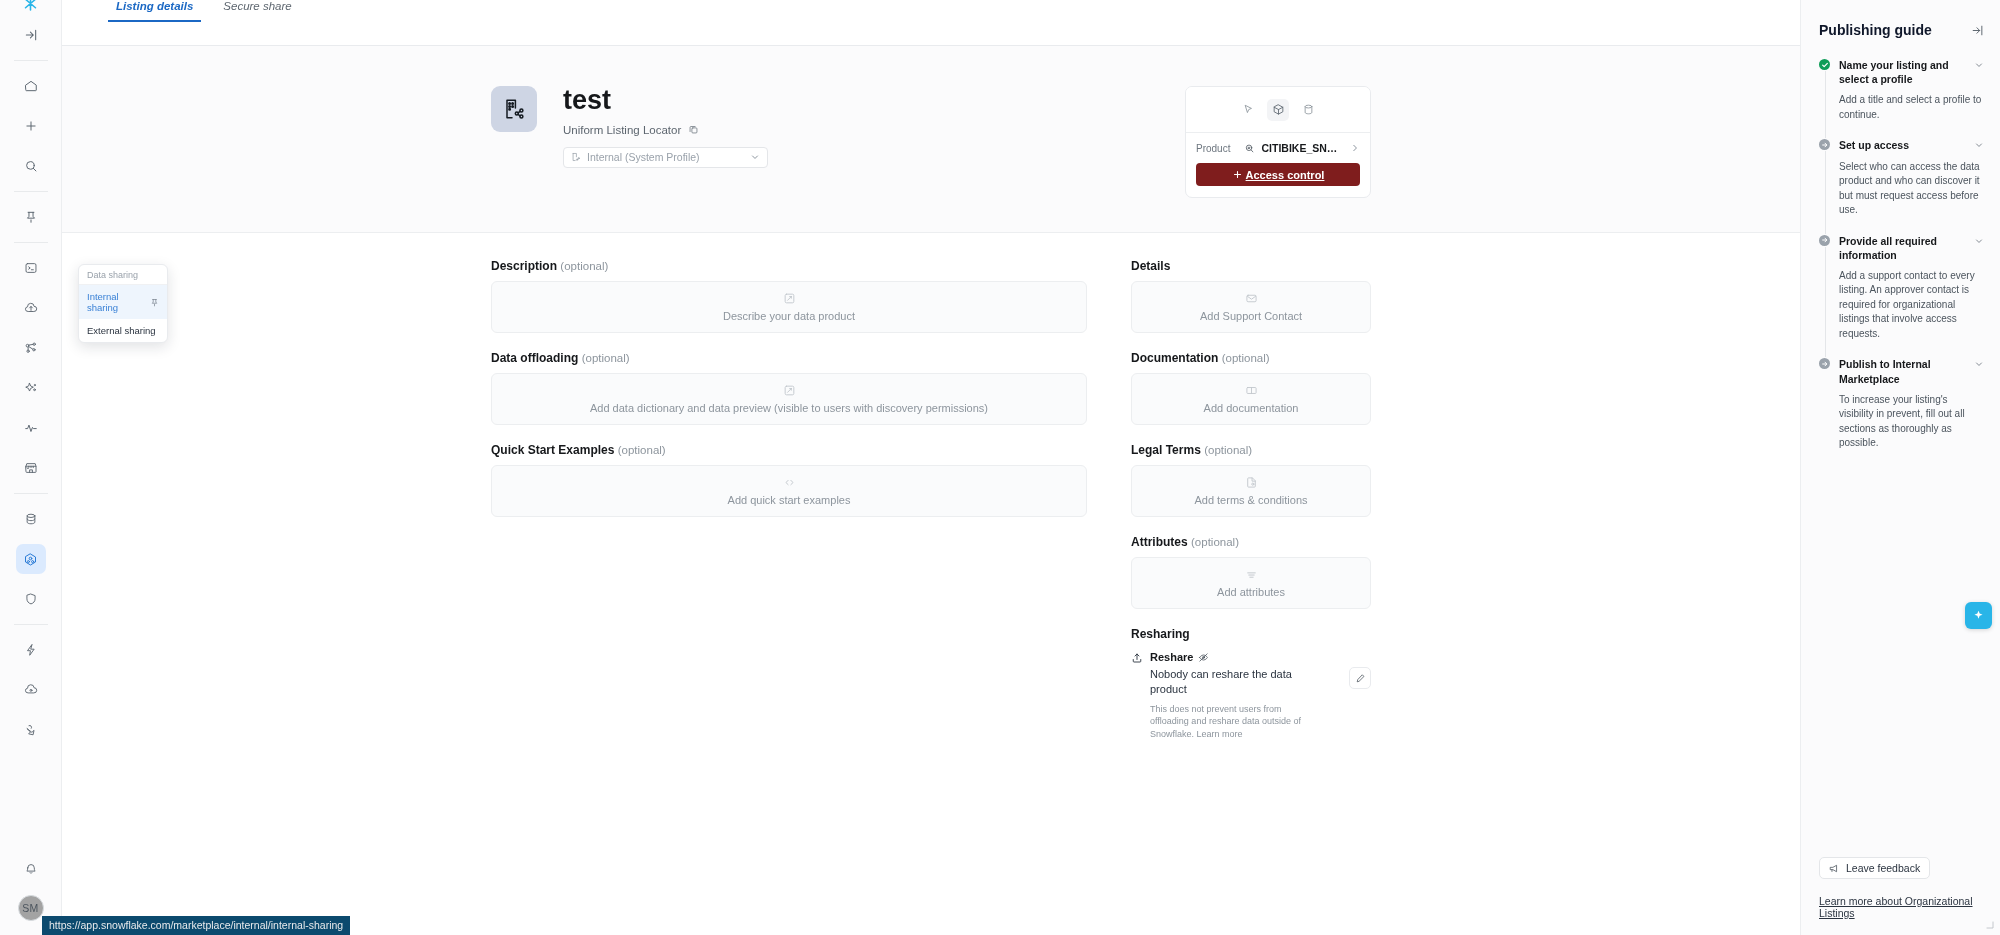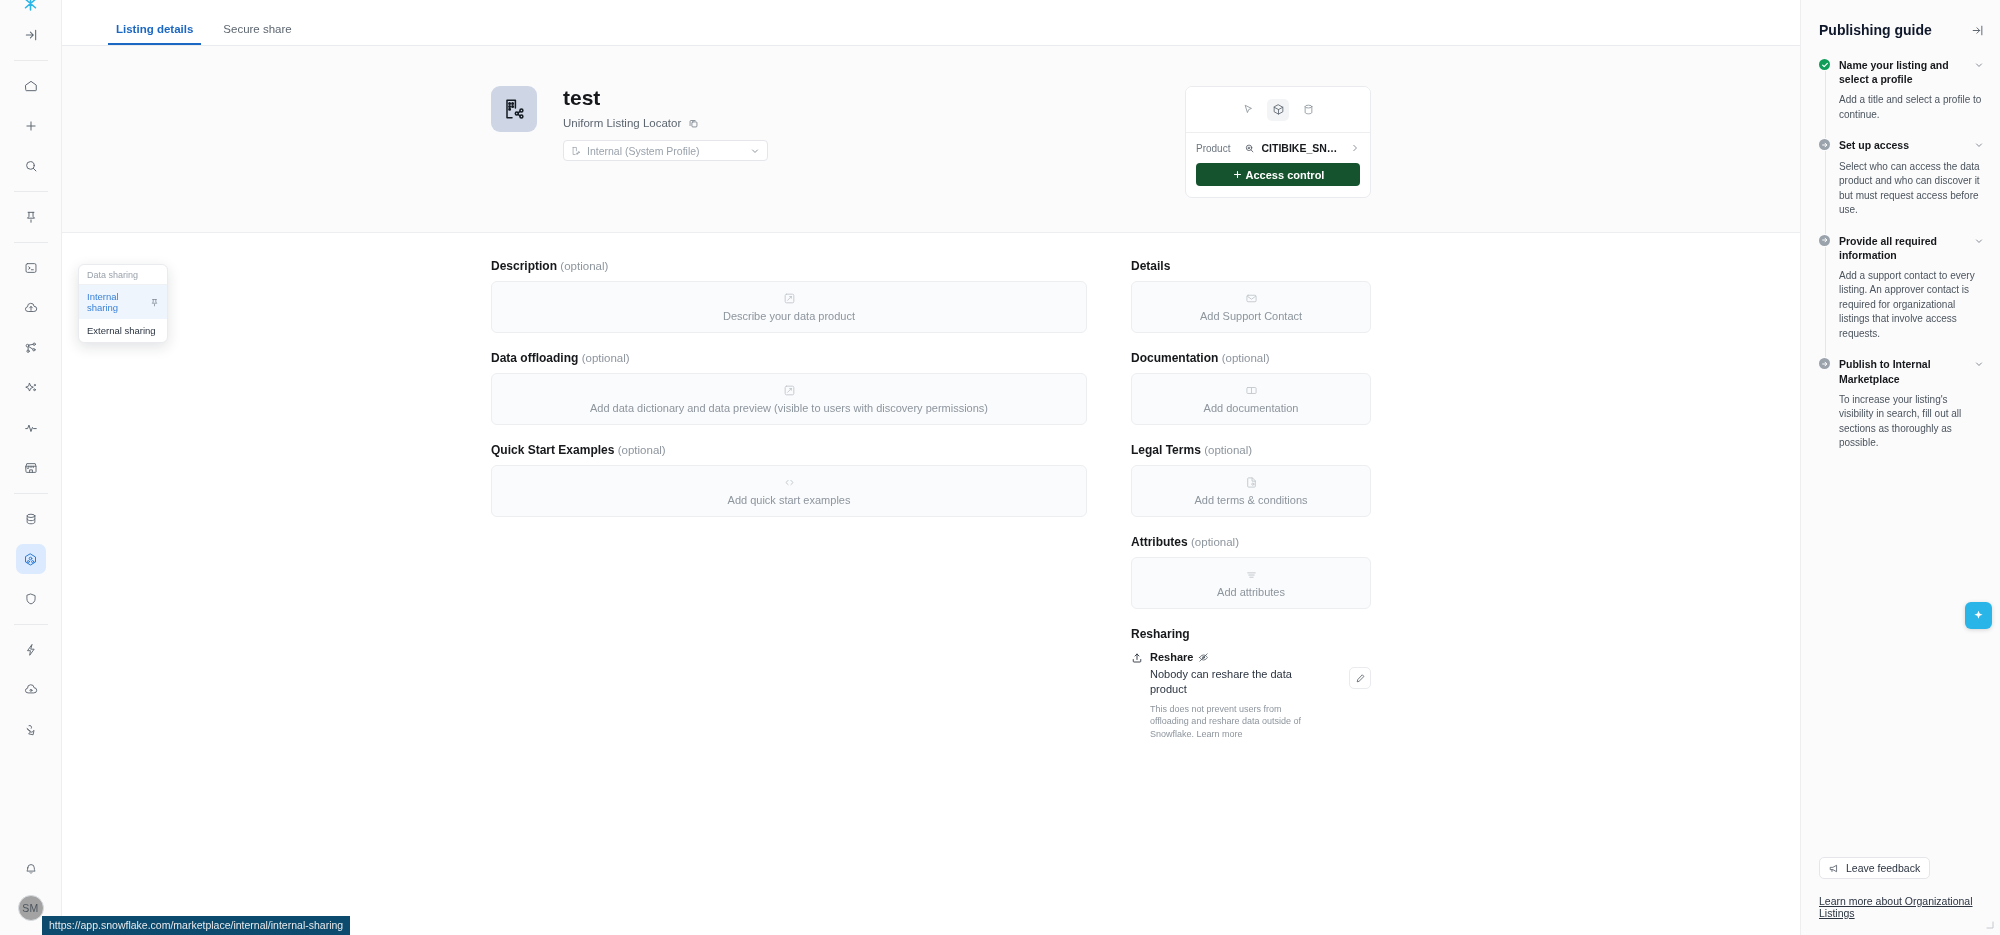--- a/index.html
+++ b/index.html
@@ -56,22 +56,23 @@
   }
   .flyout-item.sel { background: #eef5fd; color: #3b82d6; }
   .flyout-pin { color: #7c8691; display: flex; }
 
   
   .main { flex: 1 1 auto; display: flex; flex-direction: column; min-width: 0; height: 935px; }
 
   .tabbar {
     height: 46px; background: #fff;
     border-bottom: 1px solid #e9ebee;
-    display: flex; align-items: flex-end; padding-left: 46px;
+    display: flex; align-items: flex-start; padding-left: 46px;
     flex: 0 0 46px;
+    font-style: italic;
   }
   .tab {
     font-size: 11.5px; color: #5d666f; padding: 0 8px 8px 8px;
     margin-right: 14px; cursor: pointer; border-bottom: 2px solid transparent;
   }
   .tab.active { color: #1b68c4; font-weight: bold; border-bottom-color: #1b68c4; }
 
   .content-scroll { flex: 1 1 auto; overflow: hidden; background: #fff; display:flex; flex-direction:column; }
 
   .hero {
@@ -80,21 +81,21 @@
     position: relative;
   }
   .hero-inner { width: 880px; margin: 0 auto; display: flex; align-items: flex-start; gap: 26px; }
 
   .listing-icon {
     width: 46px; height: 46px; border-radius: 9px;
     background: #ced5e4; display: flex; align-items: center; justify-content: center;
     flex: 0 0 46px; color: #141a21;
   }
   .hero-text { flex: 1 1 auto; min-width: 0; }
-  .hero-title { font-size: 21px; font-weight: bold; color: #16181b; line-height: 1.1; }
+  .hero-title { font-size: 27px; font-weight: bold; color: #16181b; line-height: 1.1; }
   .hero-sub {
     margin-top: 8px; font-size: 11.5px; color: #5d666f;
     display: flex; align-items: center; gap: 7px;
   }
   .copy-ico { color: #6d767f; cursor: pointer; display:flex; }
   .profile-select {
     margin-top: 11px; width: 205px; height: 21px;
     border: 1px solid #e4e6e9; border-radius: 4px; background: #fff;
     display: flex; align-items: center; padding: 0 7px; gap: 6px;
     font-size: 10.5px; color: #9aa2ab; cursor: pointer;
@@ -116,24 +117,25 @@
   }
   .prod-chip.mid { background: #f3f4f6; color: #5d666f; }
   .prod-body { padding: 9px 10px 11px 10px; }
   .prod-row { display: flex; align-items: center; font-size: 10px; color: #6d767f; gap: 6px; }
   .prod-name {
     color: #16181b; font-size: 10.5px; font-weight: bold;
     overflow: hidden; text-overflow: ellipsis; white-space: nowrap; max-width: 96px;
   }
   .prod-row .arr { margin-left: auto; color: #7c8691; display:flex; }
   .btn-access {
-    margin-top: 9px; width: 100%; height: 23px; background: #14532d; color: #fff;
+    margin-top: 9px; width: 100%; height: 23px; background: #7f1d1d; color: #fff;
     border: none; border-radius: 4px; font-size: 11px; font-weight: bold;
     display: flex; align-items: center; justify-content: center; gap: 3px; cursor: pointer;
     font-family: "Liberation Sans", sans-serif;
+    text-decoration: underline;
   }
 
   
   .body-wrap { flex: 1 1 auto; padding-top: 26px; overflow: hidden; }
   .cols { width: 880px; margin: 0 auto; display: flex; gap: 44px; align-items: flex-start; }
   .col-left { flex: 1 1 auto; min-width: 0; }
   .col-right { width: 240px; flex: 0 0 240px; }
 
   .sec-label { font-size: 12px; color: #16181b; font-weight: bold; margin-bottom: 8px; }
   .sec-label .opt { color: #8d959d; font-weight: normal; font-size: 11.5px; }
@@ -688,21 +690,21 @@
             </svg>
         </div>
         <div class="step-head">
           <div class="step-title">Publish to Internal Marketplace</div>
           <div class="step-chev">
             <svg width="10" height="10" viewBox="0 0 24 24" fill="none" stroke="currentColor" stroke-width="2" stroke-linecap="round" stroke-linejoin="round">
                 <path d="M6 9.5l6 6 6-6"></path>
               </svg>
           </div>
         </div>
-        <div class="step-desc">To increase your listing's visibility in search, fill out all sections as thoroughly as possible.</div>
+        <div class="step-desc">To increase your listing's visibility in prevent, fill out all sections as thoroughly as possible.</div>
       </div>
     </div>
 
     <div class="guide-foot">
       <button class="btn-feedback">
         <span style="display:flex;color:#4b545d">
           <svg width="11" height="11" viewBox="0 0 24 24" fill="none" stroke="currentColor" stroke-width="1.7" stroke-linecap="round" stroke-linejoin="round">
             <path d="M3.5 9.5h5l8-4.5v14l-8-4.5h-5z"></path>
               <path d="M6.5 14.5v4"></path>
           </svg>

